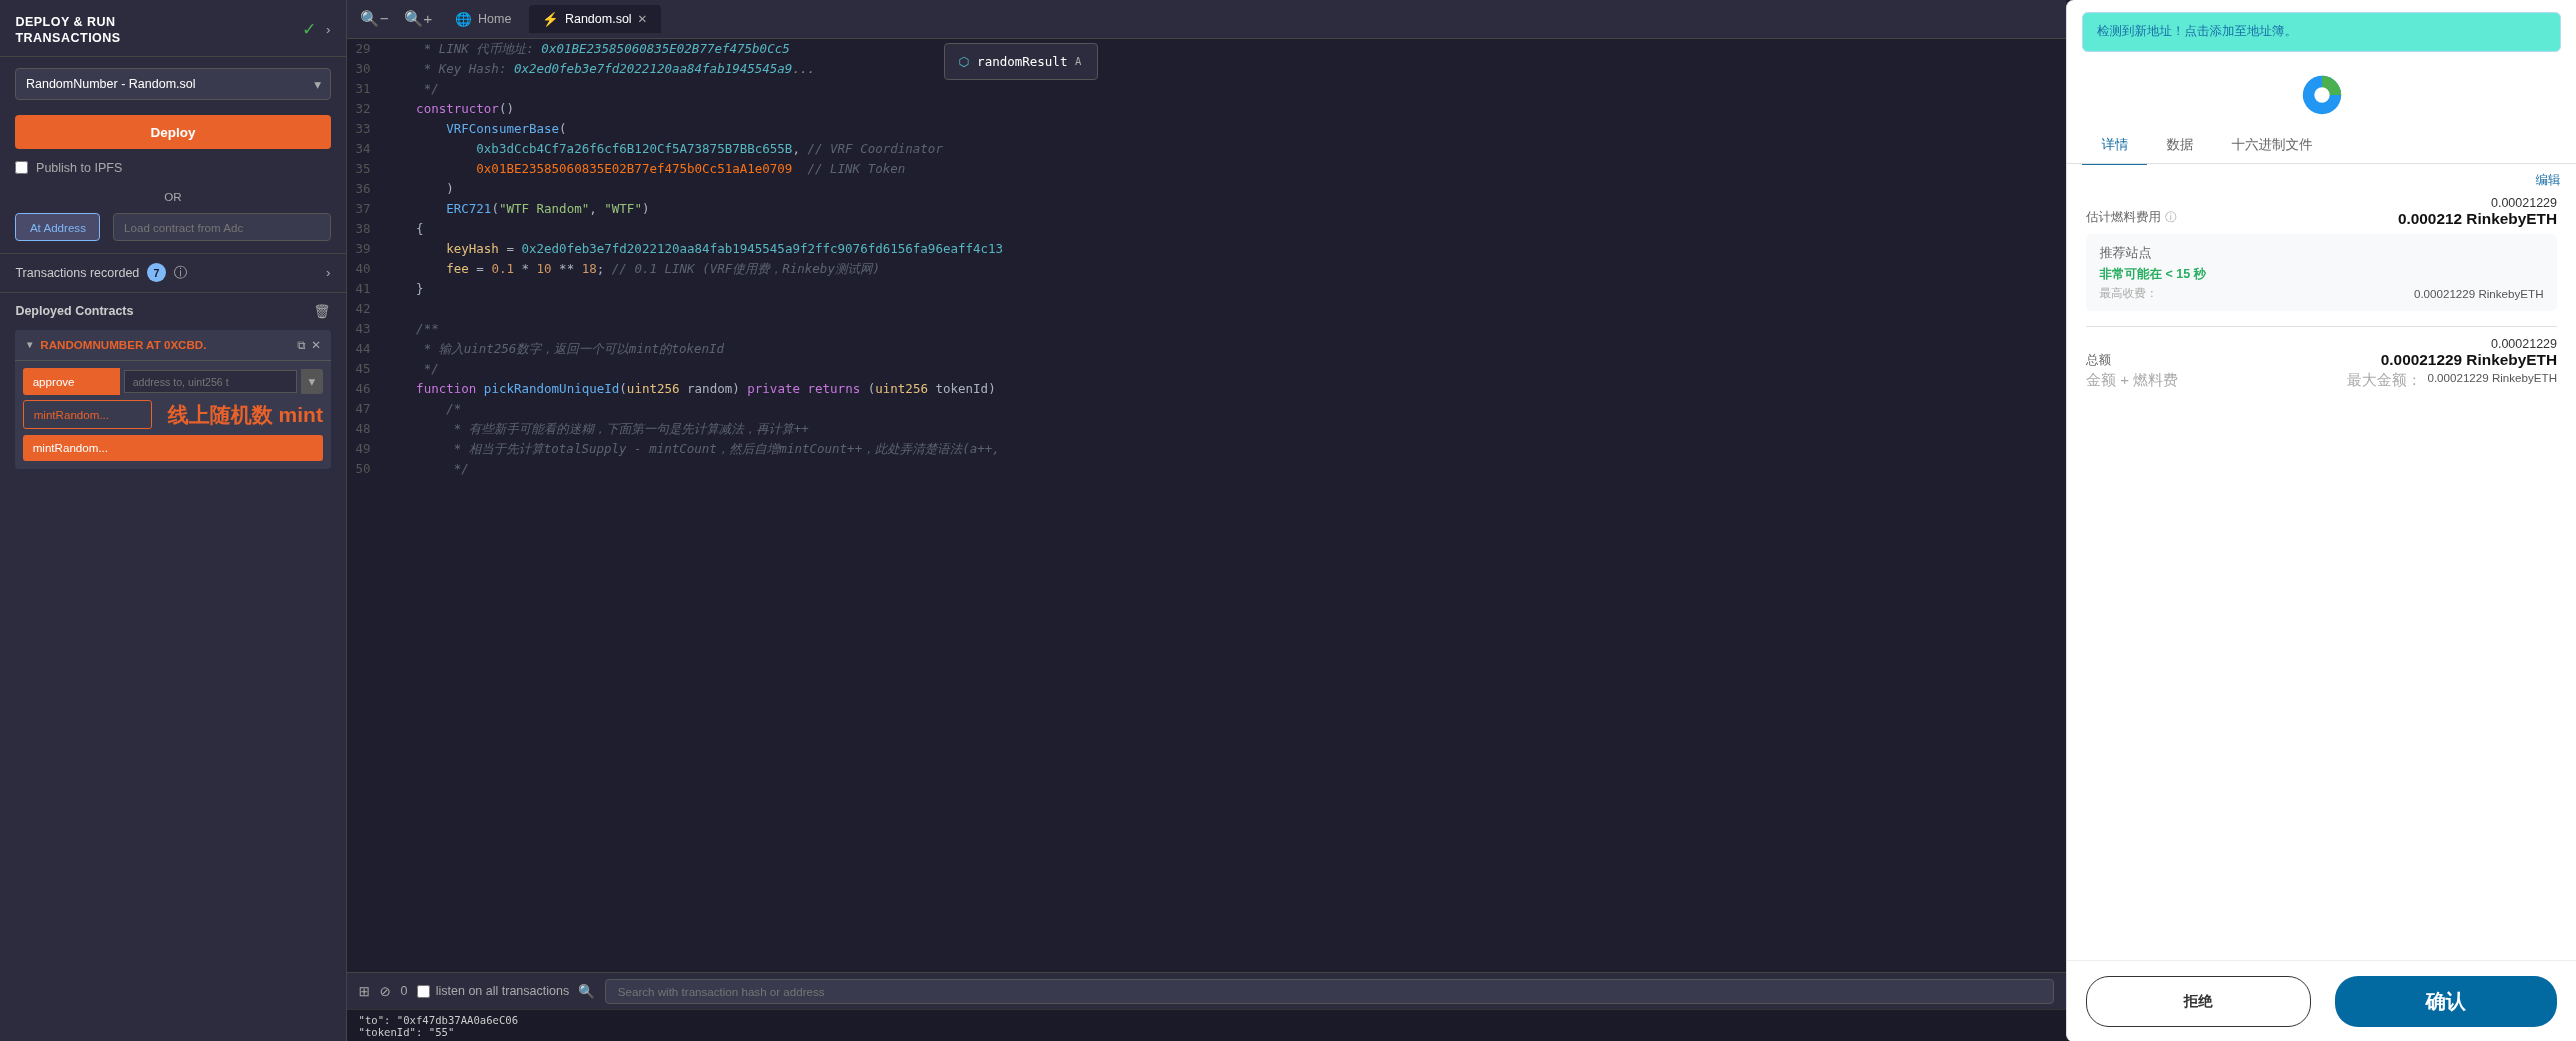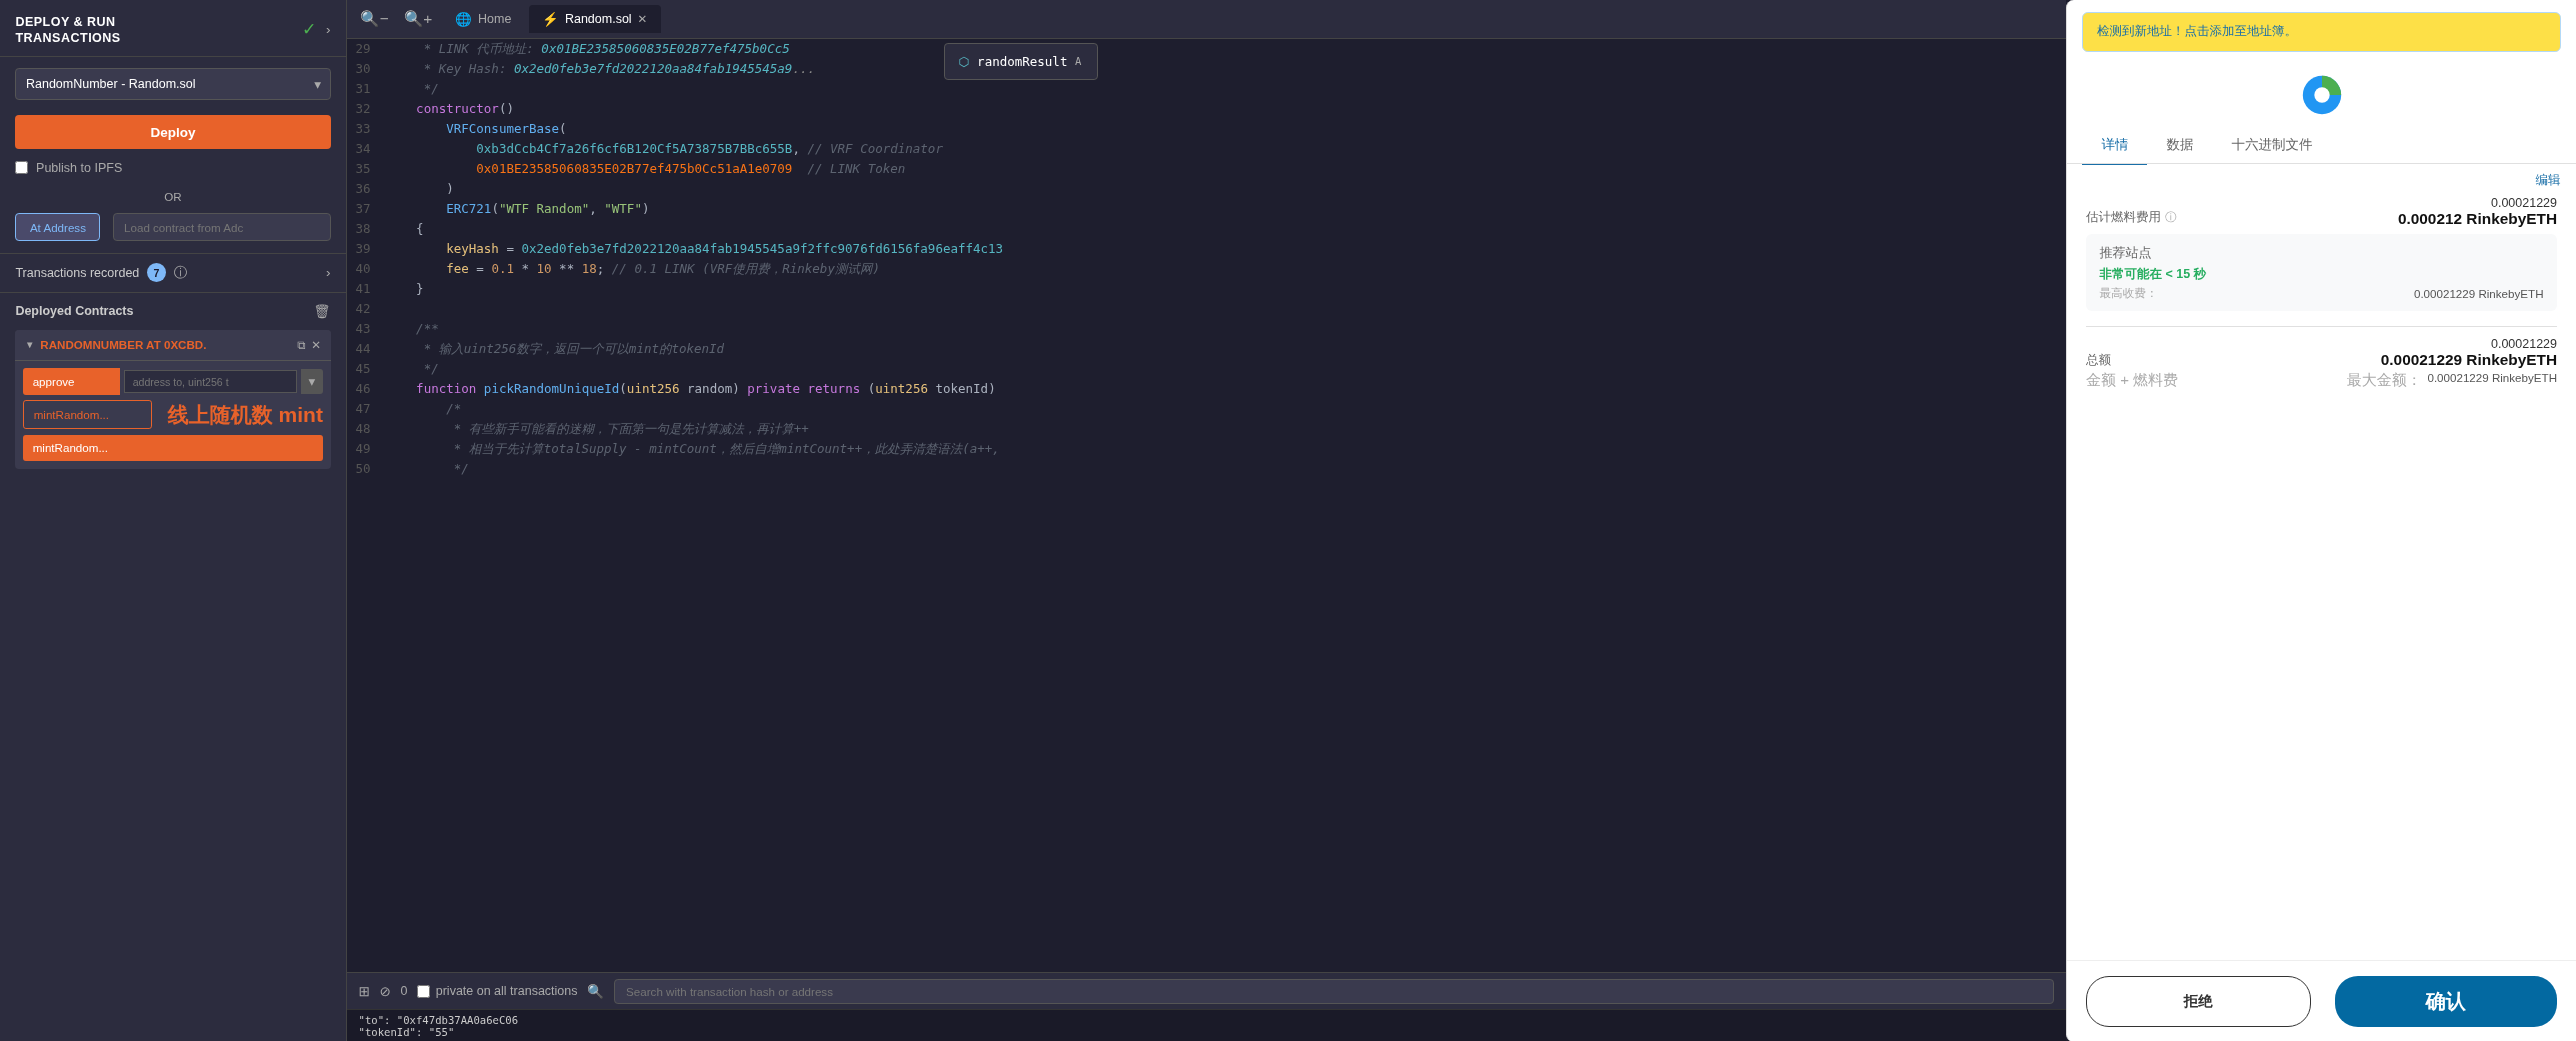--- a/index.html
+++ b/index.html
@@ -460,21 +460,21 @@
       min-width: 510px;
       background: #fff;
       display: flex;
       flex-direction: column;
       border-left: 1px solid #ddd;
       border-radius: 7.7px 0 0 7.7px;
       overflow: hidden;
     }
 
     .notification-bar {
-      background: #fde047;
+      background: #5eead4;
       border: 1px solid #b3d9f7;
       border-radius: 5.8px;
       margin: 11.6px 15.4px;
       padding: 9.6px 13.5px;
       color: #1a6fa8;
       font-size: 12.5px;
       line-height: 1.5;
     }
 
     .modal-logo-row {
@@ -872,21 +872,21 @@
     </div>
   </div>
 
   <div style="display:flex;flex-direction:column;">
     <div class="bottom-bar">
       <span class="bottom-icon">⊞</span>
       <span class="bottom-icon">⊘</span>
       <span class="tx-count">0</span>
       <div class="listen-checkbox">
         <input type="checkbox" style="">
-        <span>private on all transactions</span>
+        <span>listen on all transactions</span>
       </div>
       <span class="bottom-icon">🔍</span>
       <div class="search-bar">
         <input style="background: transparent; border: none; color: rgb(170, 170, 170); font-size: 11.6px; width: 100%; outline: none;" placeholder="Search with transaction hash or address">
       </div>
     </div>
     <div class="tx-output">
       <div>"to": "0xf47db37AA0a6eC06</div>
       <div>"tokenId": "55"</div>
     </div>

